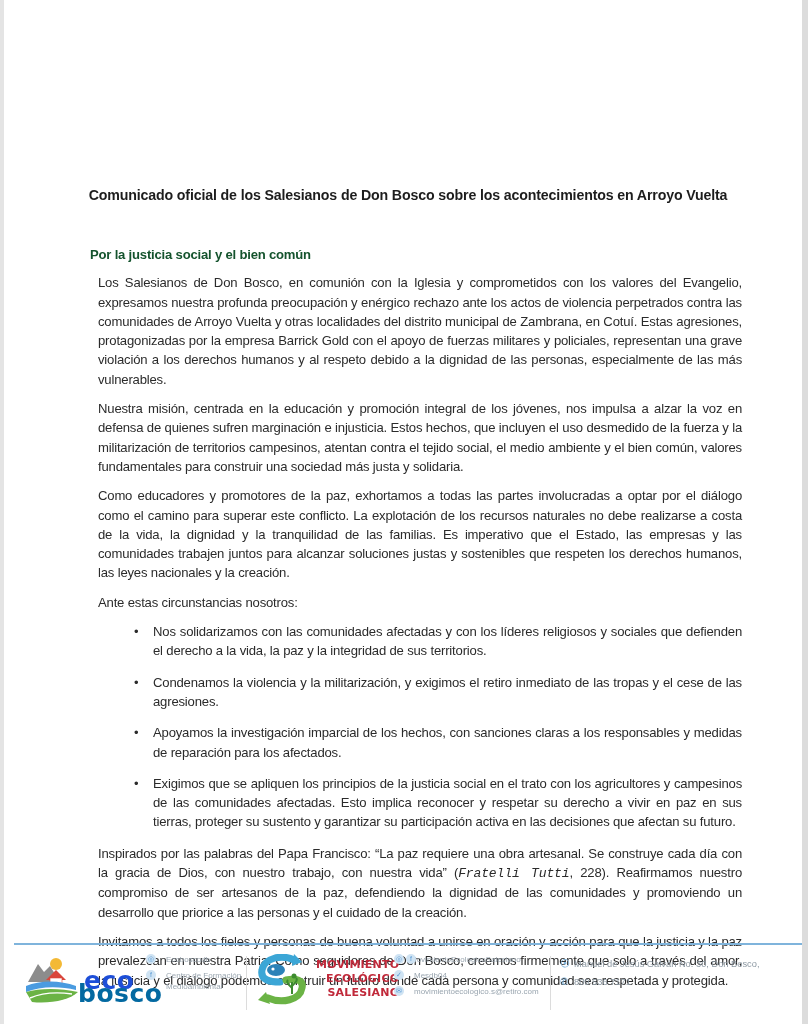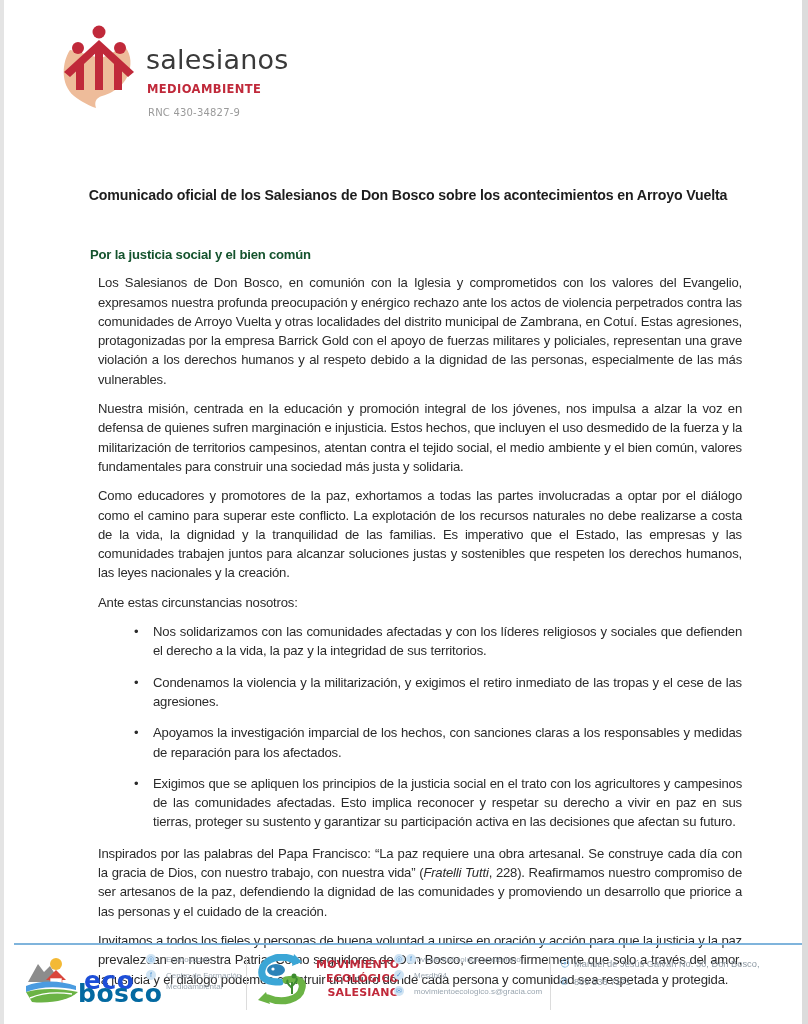--- a/index.html
+++ b/index.html
@@ -47,21 +47,21 @@
       font-size: 13.1px; line-height: 19.3px; color: #2b2b2b;
       text-align: justify; letter-spacing: -0.18px;
     }
     .subtitle { font-weight: bold; margin: 0 0 9px 0; color: #14532d; letter-spacing: -0.2px; }
     .content p { margin: 0 0 10px 8px; }
     .content ul { list-style: none; margin: 0 0 8px 0; padding: 0 0 0 63px; }
     .content li { position: relative; margin: 0 0 12px 0; }
     .content li .bullet {
       position: absolute; left: -19px; top: 0; font-size: 13px; color: #2b2b2b;
     }
-    .content em { font-style: italic; }
+    .content em { font-style: italic; font-family: Liberation Mono, monospace; }
     
     .footer-rule {
       position: absolute; left: 10px; top: 943px; width: 788px; height: 2px; background: #7fb4dc;
     }
     .footer { position: absolute; left: 10px; top: 946px; width: 788px; height: 78px; }
     .eco-logo { position: absolute; left: 12px; top: 8px; width: 112px; height: 52px; }
     .eco-text-1 {
       position: absolute; left: 58px; top: 12px; font-size: 25px; font-weight: bold;
       color: #1d4ed8; letter-spacing: 0.5px; font-family: "DejaVu Sans", sans-serif;
     }
@@ -85,35 +85,20 @@
     .addr { position: absolute; left: 546px; top: 9px; width: 236px; font-size: 9.3px; color: #8d99a3; line-height: 18px; }
     .addr .row { position: relative; padding-left: 14px; }
     .pin-icon, .phone-icon { position: absolute; left: 0; top: 3px; width: 10px; height: 12px; color: #7fb4dc; font-size: 10px; line-height: 12px; }
   </style>
 </head>
 <body>
 
 <div class="page-edge-left"></div>
 <div class="page">
 
-  <div class="logo-wrap">
-    <svg class="logo-mark" viewBox="0 0 86 86">
-      <path d="M14 28 C6 40 4 62 18 74 C26 80 34 84 40 86 C38 80 40 76 46 74 C60 70 72 60 74 46 C76 36 72 26 66 22 C60 30 52 34 44 36 C36 34 24 30 14 28 Z" fill="#eebc9a"></path>
-      <circle cx="43" cy="10" r="6.5" fill="#c0293a"></circle>
-      <circle cx="22" cy="26" r="6" fill="#c0293a"></circle>
-      <circle cx="64" cy="26" r="6" fill="#c0293a"></circle>
-      <polygon points="43,18 8,50 14,55 43,28 72,55 78,50" fill="#c0293a"></polygon>
-      <rect x="39" y="24" width="8" height="44" fill="#c0293a"></rect>
-      <rect x="20" y="40" width="8" height="28" fill="#c0293a"></rect>
-      <rect x="58" y="40" width="8" height="28" fill="#c0293a"></rect>
-    </svg>
-    <div class="logo-name">salesianos</div>
-    <div class="logo-sub">MEDIOAMBIENTE</div>
-    <div class="logo-rnc">RNC 430-34827-9</div>
-  </div>
 
   <div class="doc-title">Comunicado oficial de los Salesianos de Don Bosco sobre los acontecimientos en Arroyo Vuelta</div>
 
   <div class="content">
     <div class="subtitle">Por la justicia social y el bien común</div>
     <p>Los Salesianos de Don Bosco, en comunión con la Iglesia y comprometidos con los valores del Evangelio, expresamos nuestra profunda preocupación y enérgico rechazo ante los actos de violencia perpetrados contra las comunidades de Arroyo Vuelta y otras localidades del distrito municipal de Zambrana, en Cotuí. Estas agresiones, protagonizadas por la empresa Barrick Gold con el apoyo de fuerzas militares y policiales, representan una grave violación a los derechos humanos y al respeto debido a la dignidad de las personas, especialmente de las más vulnerables.</p>
     <p>Nuestra misión, centrada en la educación y promoción integral de los jóvenes, nos impulsa a alzar la voz en defensa de quienes sufren marginación e injusticia. Estos hechos, que incluyen el uso desmedido de la fuerza y la militarización de territorios campesinos, atentan contra el tejido social, el medio ambiente y el bien común, valores fundamentales para construir una sociedad más justa y solidaria.</p>
     <p>Como educadores y promotores de la paz, exhortamos a todas las partes involucradas a optar por el diálogo como el camino para superar este conflicto. La explotación de los recursos naturales no debe realizarse a costa de la vida, la dignidad y la tranquilidad de las familias. Es imperativo que el Estado, las empresas y las comunidades trabajen juntos para alcanzar soluciones justas y sostenibles que respeten los derechos humanos, las leyes nacionales y la creación.</p>
     <p>Ante estas circunstancias nosotros:</p>
     <ul>
@@ -187,21 +172,21 @@
         <span class="circ-icon">◎</span>
         <span class="circ-icon" style="left:12px;">f</span>
         <span>MovimientoEcologicoSalesiano</span>
       </div>
       <div class="link-row">
         <span class="circ-icon">✓</span>
         <span>Mesdb04</span>
       </div>
       <div class="link-row">
         <span class="circ-icon">✉</span>
-        <span>movimientoecologico.s@gracia.com</span>
+        <span>movimientoecologico.s@retiro.com</span>
       </div>
     </div>
     <div class="vsep" style="left:536px;"></div>
 
     <div class="addr">
       <div class="row">
         <span class="pin-icon">⦿</span>
         <span>Manuel de Jesús Galván No. 30, Don Bosco,</span>
       </div>
       <div class="row">

